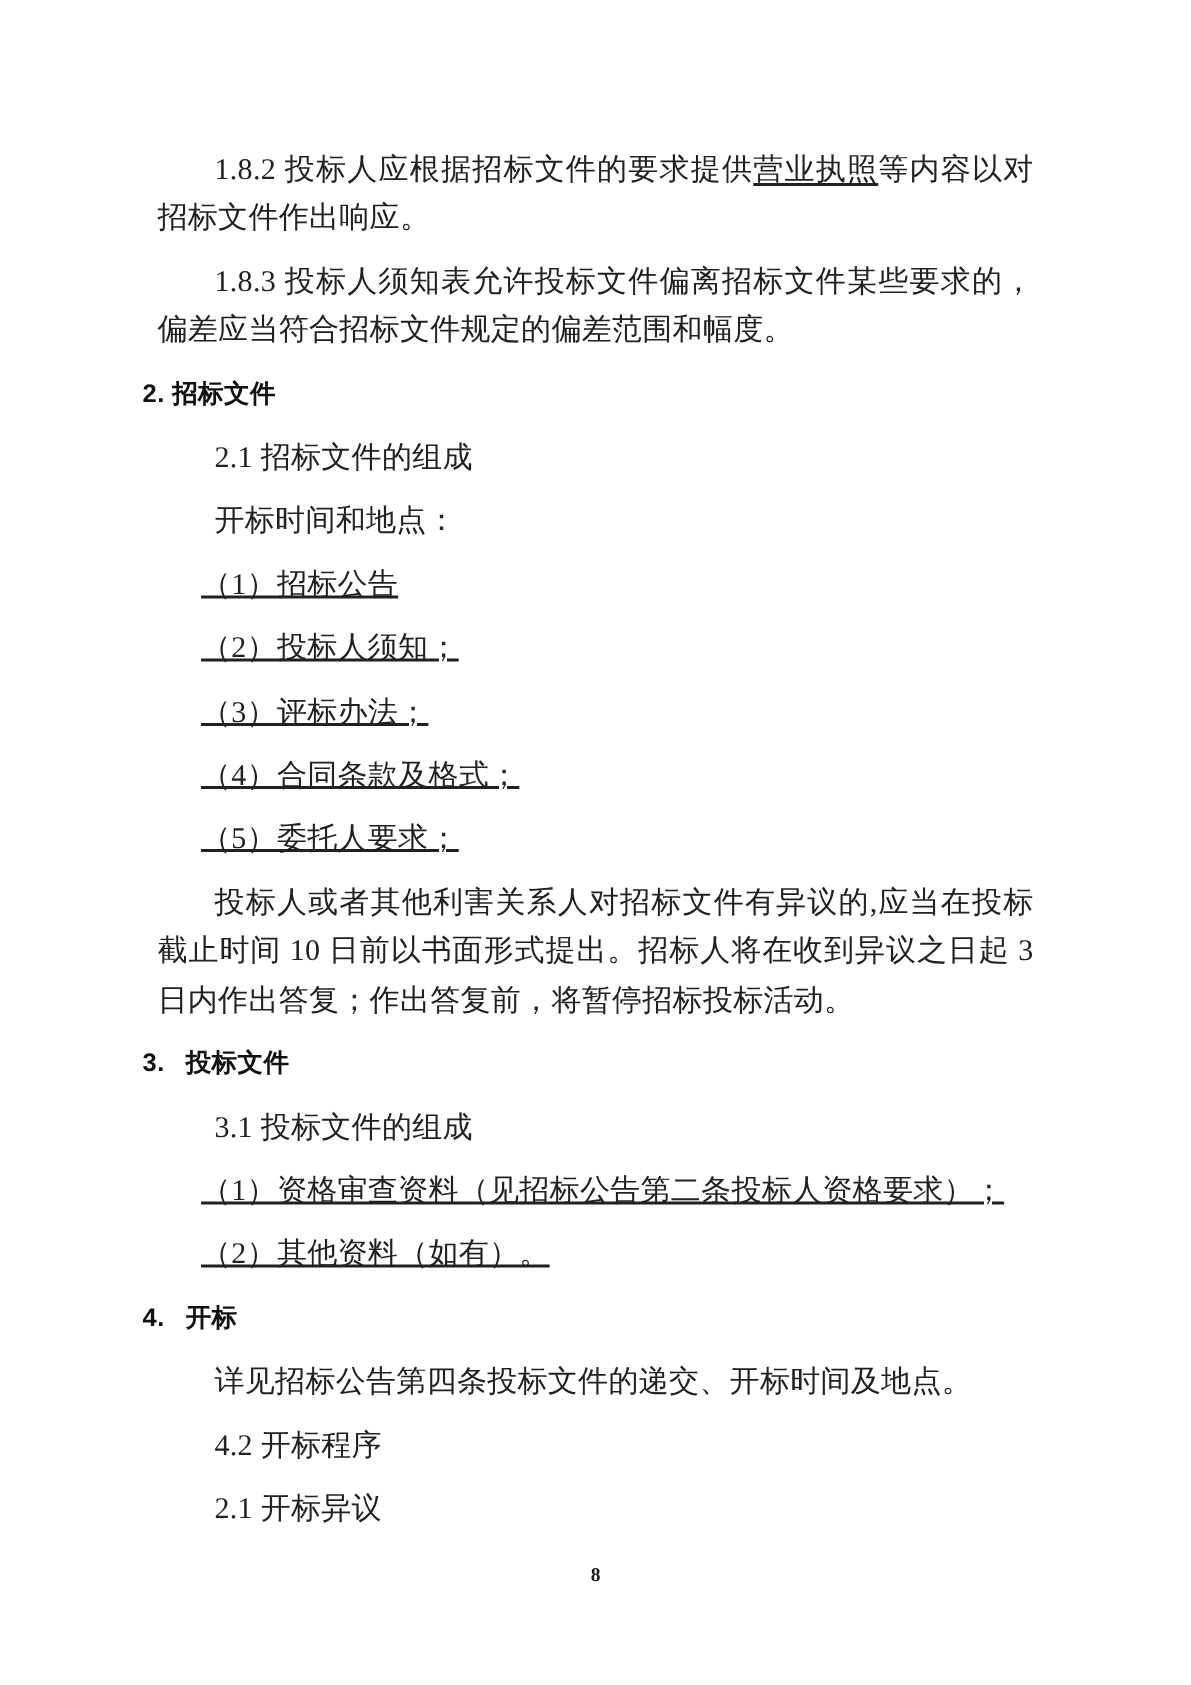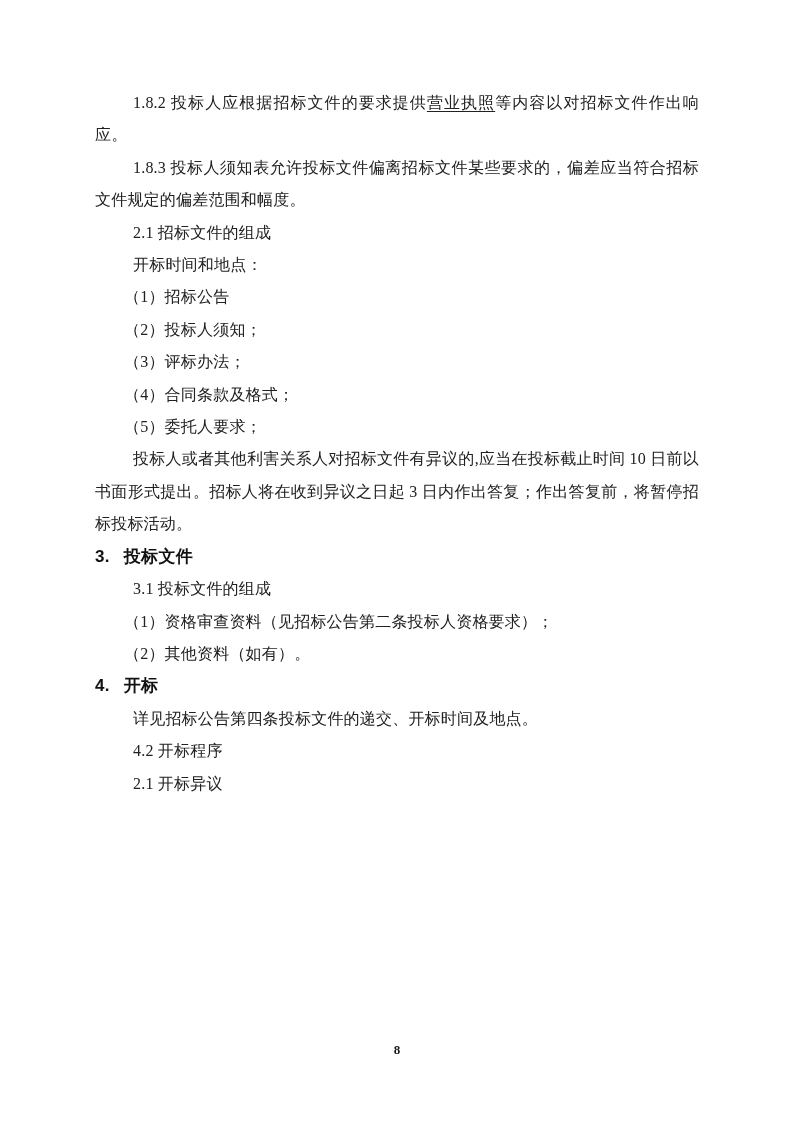--- a/index.html
+++ b/index.html
@@ -13,28 +13,28 @@
     height: 1123px;
     background: #ffffff;
     box-sizing: border-box;
     padding: 87px 95px 0 95px;
     overflow: hidden;
     font-family: "Liberation Serif", "DejaVu Serif", serif;
     color: #212121;
   }
   .doc-body { width: 100%; }
   .para {
-    margin: 0;
-    font-size: 16px;
+    margin: 10px;
+    font-size: 20px;
     line-height: 32.4px;
     text-align: justify;
     letter-spacing: 0.2px;
   }
   .para.indent-num  { text-indent: 38px; }
-  .para.indent-item { text-indent: 29px; }
+  .para.indent-item { text-indent: 29px; text-decoration: underline; }
   .underline {
     text-decoration: underline;
     text-underline-offset: 3px;
   }
   .heading {
     margin: 0;
     font-family: "Liberation Sans", "DejaVu Sans", sans-serif;
     font-weight: bold;
     font-size: 17px;
     line-height: 32.4px;
@@ -56,20 +56,21 @@
     font-family: "Liberation Serif", "DejaVu Serif", serif;
   }
 </style>
 </head>
 <body>
 
 <div class="page">
   <div class="doc-body" id="doc-body">
       <p class="para indent-num"><span class="">1.8.2 投标人应根据招标文件的要求提供</span><span class="underline">营业执照</span><span class="">等内容以对招标文件作出响应。</span></p>
       <p class="para indent-num"><span class="">1.8.3 投标人须知表允许投标文件偏离招标文件某些要求的，偏差应当符合招标文件规定的偏差范围和幅度。</span></p>
+      <div class="heading"><span class="h-num">2.</span><span class="h-title">招标文件</span></div>
       <p class="para indent-num"><span class="">2.1 招标文件的组成</span></p>
       <p class="para indent-num"><span class="">开标时间和地点：</span></p>
       <p class="para indent-item"><span class="">（1）招标公告</span></p>
       <p class="para indent-item"><span class="">（2）投标人须知；</span></p>
       <p class="para indent-item"><span class="">（3）评标办法；</span></p>
       <p class="para indent-item"><span class="">（4）合同条款及格式；</span></p>
       <p class="para indent-item"><span class="">（5）委托人要求；</span></p>
       <p class="para indent-num"><span class="">投标人或者其他利害关系人对招标文件有异议的,应当在投标截止时间 10 日前以书面形式提出。招标人将在收到异议之日起 3 日内作出答复；作出答复前，将暂停招标投标活动。</span></p>
       <div class="heading wide"><span class="h-num">3.</span><span class="h-title">投标文件</span></div>
       <p class="para indent-num"><span class="">3.1 投标文件的组成</span></p>

